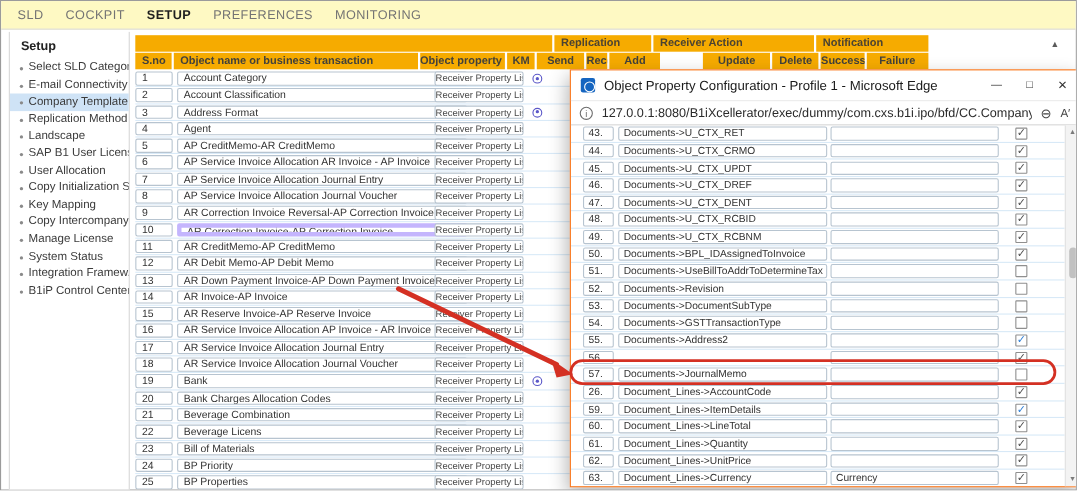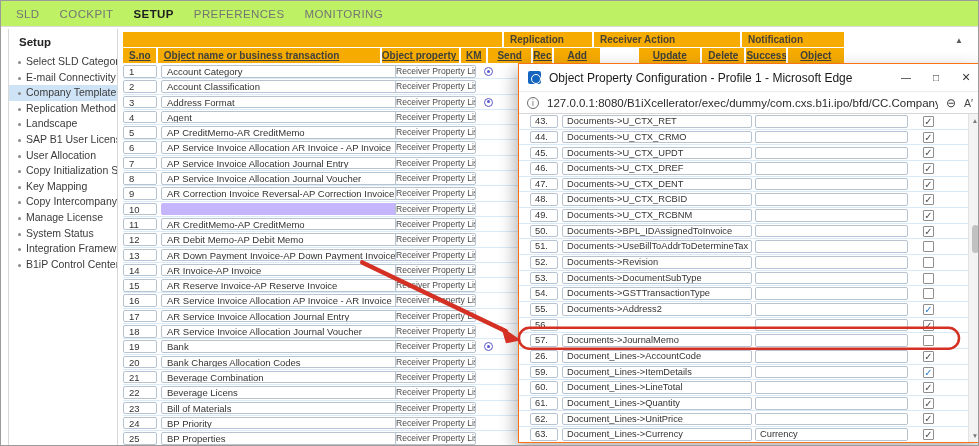--- a/index.html
+++ b/index.html
@@ -2,21 +2,21 @@
 <html><head>
 <meta charset="utf-8">
 <style>
   * { box-sizing: border-box; margin: 0; padding: 0; }
   body { margin: 0; background: #fff; font-family: "Liberation Sans", sans-serif; }
   .screen { position: relative; width: 979px; height: 446px; background: #fff;
             border: 1px solid #9b9b9b; overflow: hidden; }
 
   
   .topnav { position: absolute; left: 0; top: 0; width: 100%; height: 26px;
-            background: #bef264; border-bottom: 1px solid #dcdcdc;
+            background: #fef9c3; border-bottom: 1px solid #dcdcdc;
             display: flex; align-items: center; padding-left: 15px; gap: 20px; }
   .nav-item { font-size: 11.5px; letter-spacing: .4px; color: #747474; cursor: pointer; }
   .nav-item.active { color: #1f1f1f; font-weight: bold; }
 
   
   .sidebar { position: absolute; left: 7px; top: 28px; width: 110px; height: 417px;
              background: #fff; border-left: 1px solid #d8d8d8; border-right: 1px solid #d8d8d8; }
   .sidebar-title { font-size: 11.5px; font-weight: bold; color: #222; padding: 7px 0 6px 10px; }
   .side-item { position: relative; font-size: 10.5px; color: #3b3b3b; height: 15.6px;
                line-height: 15.6px; padding-left: 17px; white-space: nowrap; overflow: hidden;
@@ -30,31 +30,31 @@
   .ghead { display: flex; }
   .gcell { background: #f6ab00; height: 15px; font-size: 10px; font-weight: bold;
            color: #4b4332; line-height: 15px; padding-left: 6px; }
   .g-spacer { width: 379px; padding-left: 0; }
   .g-rep { width: 88px; margin-left: 2px; }
   .g-ra  { width: 146px; margin-left: 2px; }
   .g-not { width: 102px; margin-left: 2px; }
   .chead { display: flex; margin-top: 1px; }
   .ccell { background: #f6ab00; height: 15px; font-size: 10px; font-weight: bold;
            color: #42413b; line-height: 15px; text-align: center; margin-left: 2px;
-           white-space: nowrap; overflow: hidden; text-decoration: underline; }
+           white-space: nowrap; overflow: hidden; }
   .ccell:first-child { margin-left: 0; }
   .ccell.left { text-align: left; padding-left: 6px; }
   .tbody { position: relative; margin-top: 1px; }
   .trow { position: relative; height: 15.3px; border-bottom: 1px solid #d9eaf8; }
   .box { position: absolute; top: 1px; height: 12.5px; background: #fff;
          border: 1px solid #b7c4d0; border-radius: 2px; font-size: 9.5px; color: #333;
          line-height: 11px; padding-left: 5px; white-space: nowrap; overflow: hidden; }
   .box.sno  { left: 0; width: 34px; }
   .box.name { left: 38px; width: 264px; }
-  .box.name.selected { border: 6px solid #c4b5fd; line-height: 9px; }
+  .box.name.selected { border: 4px solid #c4b5fd; line-height: 9px; }
   .box.prop { left: 272px; width: 81px; text-align: center; padding-left: 0;
               font-size: 8.6px; color: #4a4a4a; cursor: pointer; }
   .km-icon { position: absolute; left: 361px; top: 3px; width: 9px; height: 9px;
              border: 1.4px solid #5a57c8; border-radius: 50%; }
   .km-icon::after { content: ""; position: absolute; left: 1.6px; top: 1.6px; width: 3px;
              height: 3px; background: #5a57c8; border-radius: 50%; }
 
   
   .page-scroll-up { position: absolute; left: 949px; top: 32px; width: 18px; height: 16px;
                     font-size: 8px; color: #5a5a5a; text-align: center; line-height: 16px;
@@ -157,21 +157,21 @@
         <div class="ccell left" style="width: 34px;">S.no</div>
         <div class="ccell left" style="width: 232px;">Object name or business transaction</div>
         <div class="ccell" style="width: 81px;">Object property list</div>
         <div class="ccell" style="width: 26px;">KM</div>
         <div class="ccell" style="width: 45px;">Send</div>
         <div class="ccell" style="width: 20px;">Receive</div>
         <div class="ccell" style="width: 48px;">Add</div>
         <div class="ccell" style="width: 64px; margin-left: 39px;">Update</div>
         <div class="ccell" style="width: 44px;">Delete</div>
         <div class="ccell" style="width: 41px;">Success</div>
-        <div class="ccell" style="width: 59px;">Object</div>
+        <div class="ccell" style="width: 59px;">Failure</div>
       </div>
     <div class="tbody" id="table-body">
         <div class="trow">
     <div class="box sno">1</div>
     <div class="box name">Account Category</div>
     <div class="box prop">Receiver Property List</div>
     <span class="km-icon"></span>
   </div>
         <div class="trow">
     <div class="box sno">2</div>

